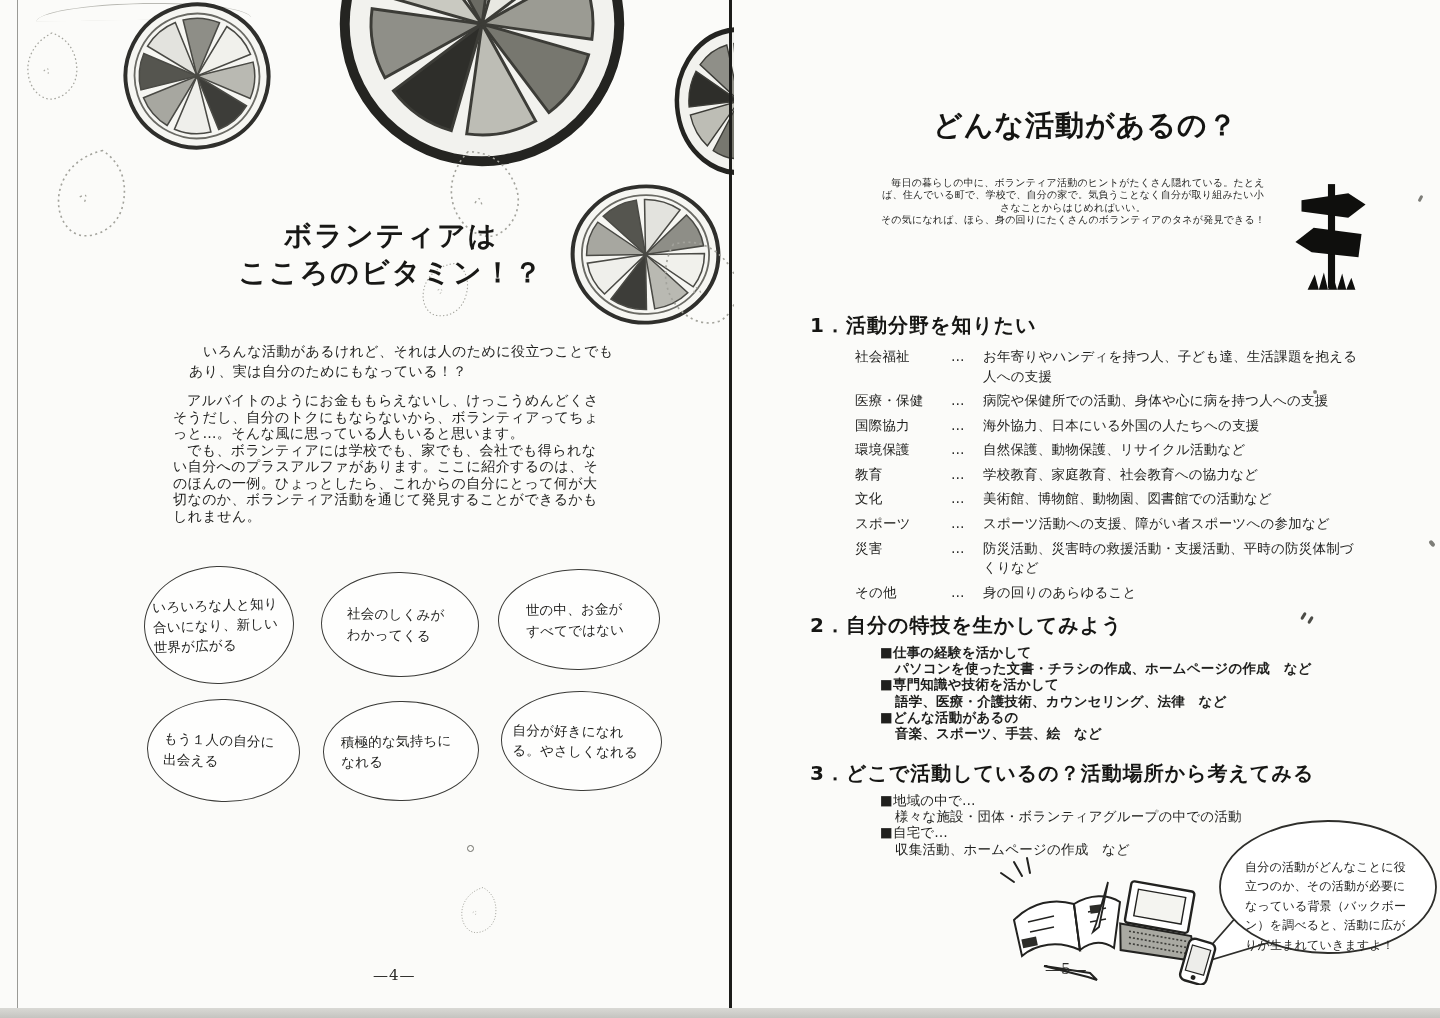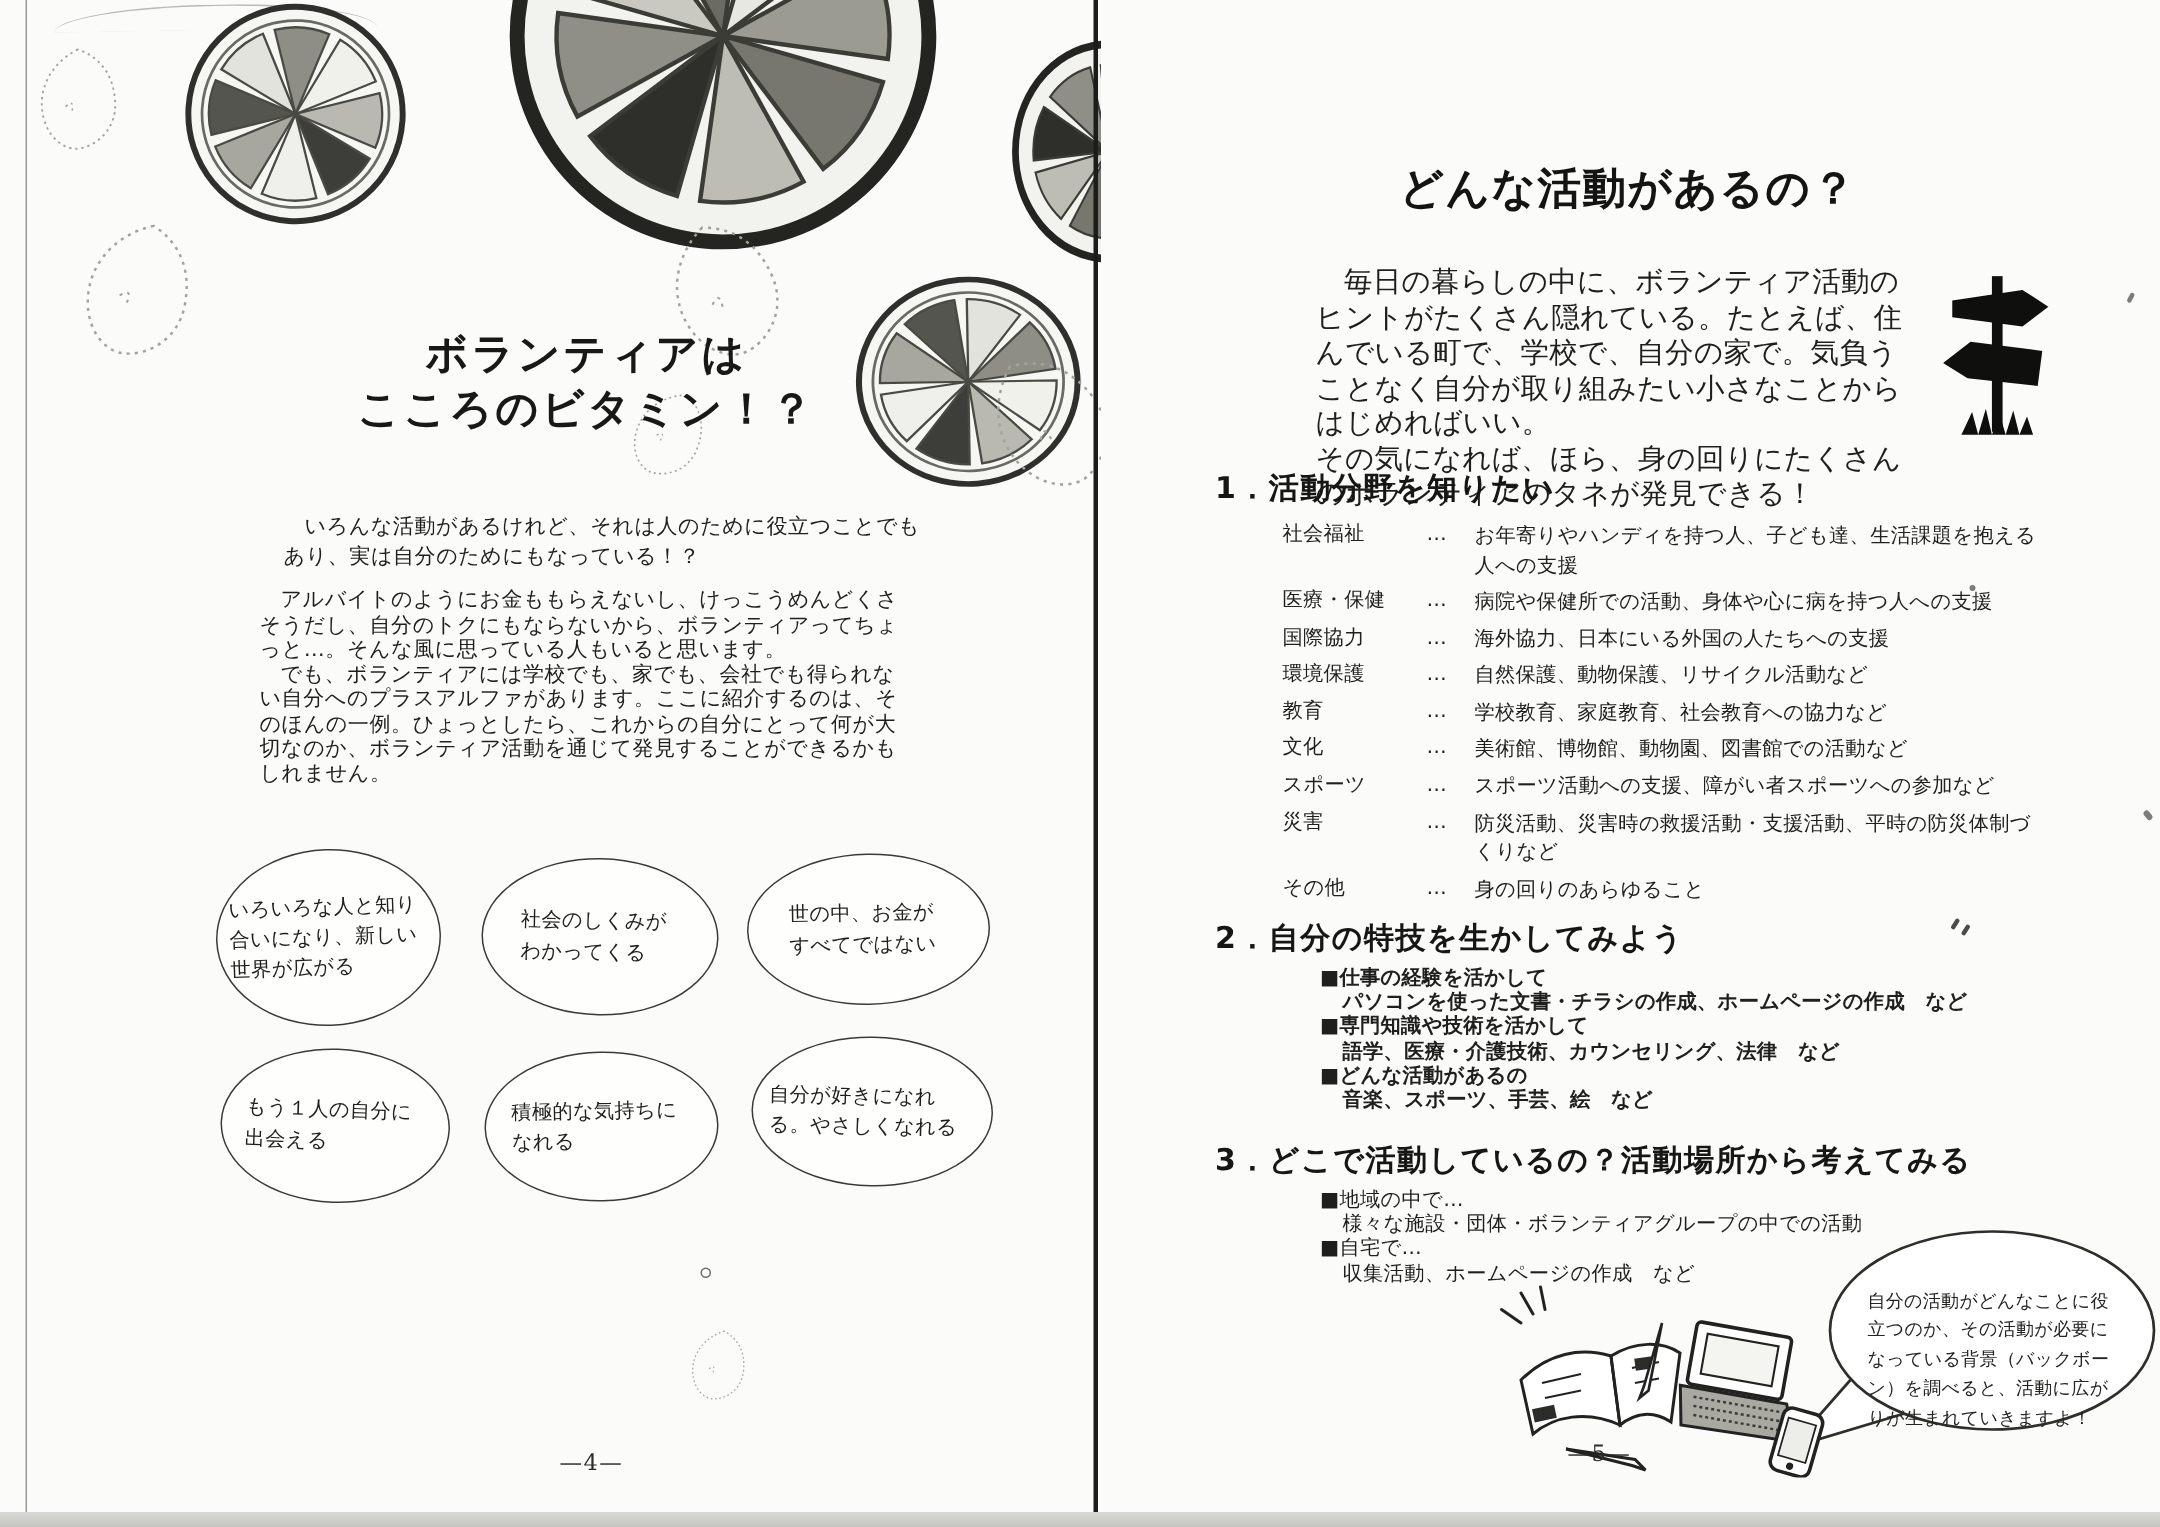--- a/index.html
+++ b/index.html
@@ -40,34 +40,34 @@
 
   .page-num{position:absolute;font-family:"DejaVu Serif","Liberation Serif",serif;
     font-size:15px;letter-spacing:1px;color:#2b2b29;}
   .pn-left{left:355px;top:966px;}
   .pn-right{left:312px;top:960px;}
 
   
   .rp-title{position:absolute;left:200px;top:106px;width:330px;margin:0;
     font-size:29px;font-weight:700;letter-spacing:1px;color:#141412;}
   .rp-intro{position:absolute;left:144px;top:177px;width:392px;
-    font-size:19px;line-height:1.24;letter-spacing:0.2px;}
+    font-size:10px;line-height:1.24;letter-spacing:0.2px;text-align:center;}
   .rp-intro p{margin:0;}
   .rp-intro p.indent{text-indent:1em;}
 
   .sec-heading{position:absolute;margin:0;font-size:20px;font-weight:700;
     letter-spacing:1px;color:#161614;}
   .h-1{left:77px;top:312px;} .h-2{left:77px;top:612px;} .h-3{left:77px;top:760px;}
 
   .s1-rows{position:absolute;left:122px;top:347px;width:512px;
     font-size:13.5px;line-height:1.45;letter-spacing:0.2px;}
   .s1-row{display:flex;margin-bottom:5px;justify-content:flex-end;}
   .s1-term{width:96px;flex:none;}
   .s1-sep{width:32px;flex:none;}
-  .s1-desc{flex:1;font-family:Liberation Serif, serif;}
+  .s1-desc{flex:1;}
 
   .sub-list{position:absolute;font-size:13.5px;line-height:1.2;letter-spacing:0.2px;}
   .sub-2{left:147px;top:644px;width:440px;font-weight:bold;}
   .sub-3{left:147px;top:792px;width:460px;}
   .sub-item{margin:0 0 0 0;}
   .sub-item .detail{padding-left:15px;}
 
   .bubble-text{position:absolute;left:512px;top:858px;width:172px;
     font-size:12px;line-height:1.62;letter-spacing:0.2px;color:#242422;}
 

